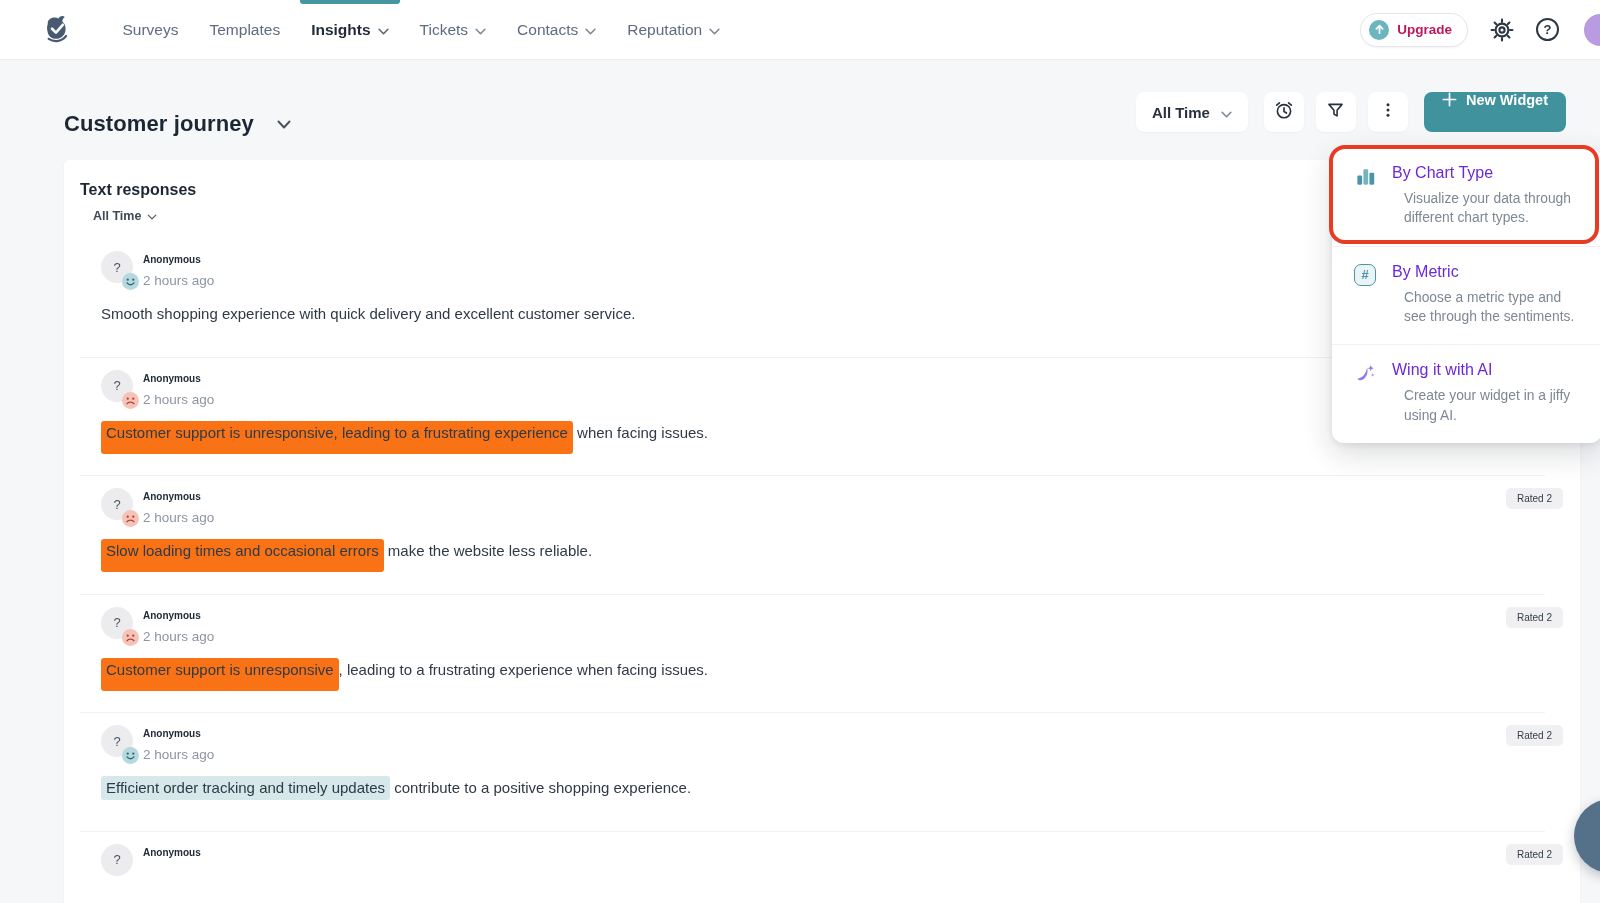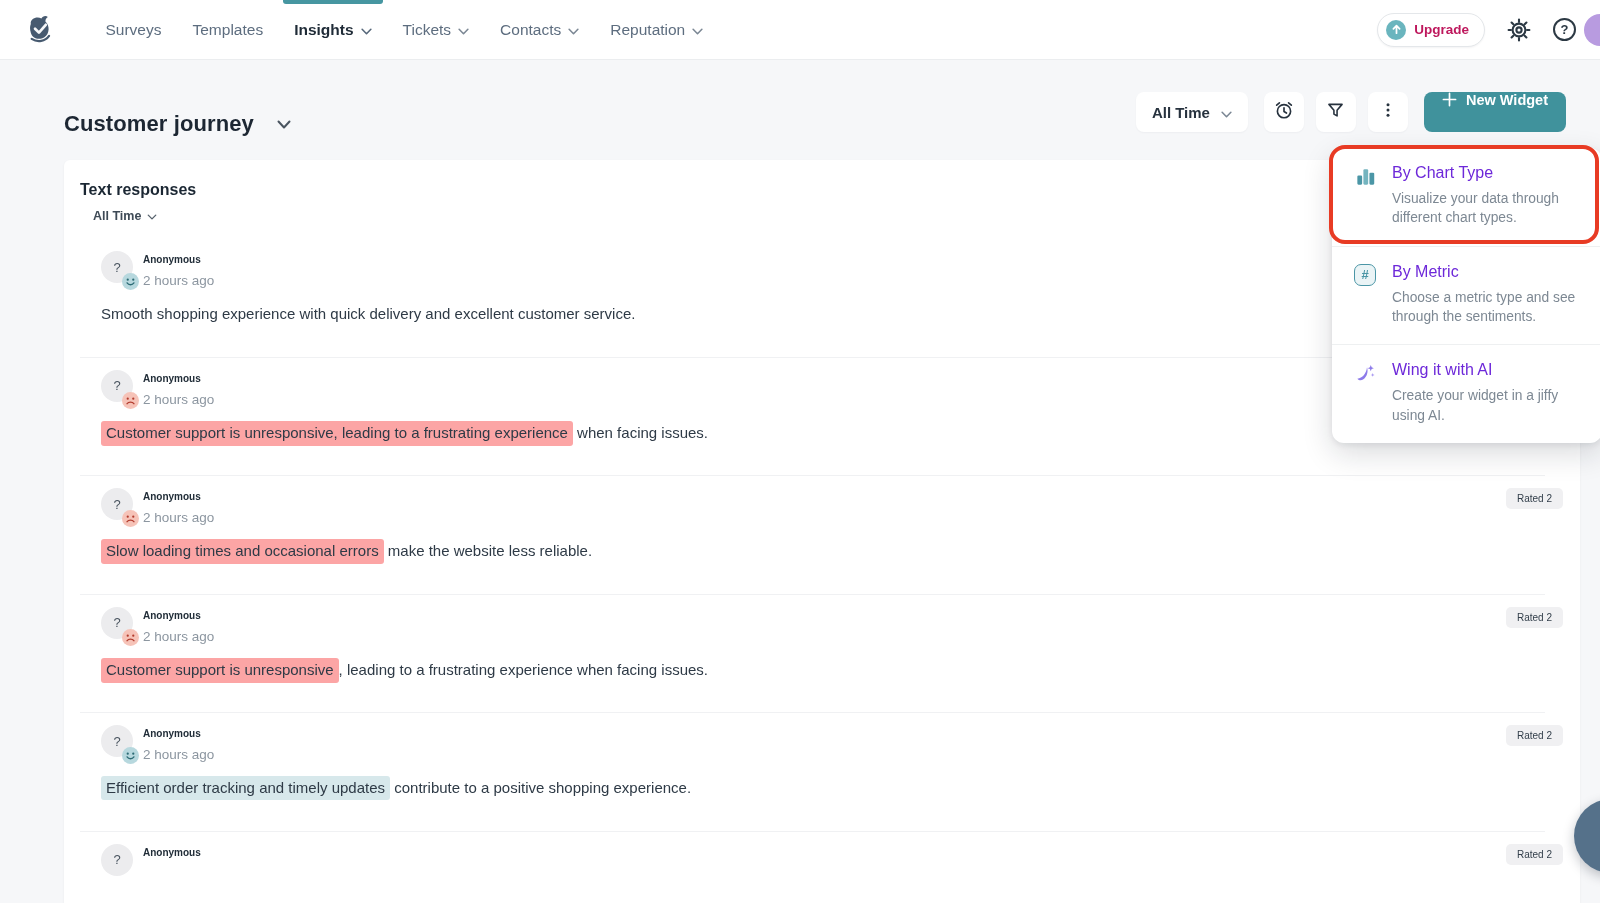--- a/index.html
+++ b/index.html
@@ -8,21 +8,21 @@
     position:relative; overflow:hidden;
     background:#f6f7f9;
     font-family:"Liberation Sans", sans-serif;
     color:#2e3a46;
   }
 
   
   .topbar {
     position:relative; height:60px; background:#ffffff;
     border-bottom:1px solid #ebedef;
-    display:flex; align-items:center; padding:0 24px;
+    display:flex; align-items:center; padding:0 41px;
   }
   .logo { width:36px; height:38px; display:flex; align-items:center; cursor:pointer; }
   .nav { display:flex; margin-left:30px; height:60px; }
   .nav-item {
     position:relative; display:flex; align-items:center; gap:7px;
     height:60px; padding:0 15.5px; cursor:pointer;
     font-size:15.5px; color:#5d6d7f;
   }
   .nav-item.active { color:#1f2b37; font-weight:bold; }
   .nav-item.active::before {
@@ -100,21 +100,21 @@
   .avatar-wrap { position:relative; width:32px; height:32px; margin-right:10px; flex:none; }
   .avatar {
     width:32px; height:32px; border-radius:50%; background:#ececee;
     display:flex; align-items:center; justify-content:center;
     font-size:13px; color:#4a5560;
   }
   .senti { position:absolute; right:-6px; bottom:-7px; width:17px; height:17px; display:block; }
   .resp-name { font-size:10px; font-weight:bold; color:#212d38; line-height:17px; }
   .resp-time { margin-top:5px; font-size:13.5px; color:#8c96a0; }
   .resp-text { margin-top:15px; font-size:15px; line-height:1.5; color:#2e3a46; }
-  .hl-neg { background:#fca5a5; padding:3px 5px 5px; border-radius:3px; }
+  .hl-neg { background:#f97316; padding:3px 5px 13px; border-radius:3px; }
   .hl-pos { background:#d7e8eb; padding:3px 5px 4px; border-radius:3px; }
   .rated-badge {
     position:absolute; top:13px; right:17px;
     background:#f0f0f2; border-radius:5px; padding:5px 11px;
     font-size:10px; color:#323e4a;
   }
 
   
   .menu {
     position:absolute; left:1332px; top:148px; width:270px; z-index:50;
@@ -123,21 +123,21 @@
   }
   .menu-item { display:flex; gap:14px; padding:16px 18px 18px 22px; cursor:pointer; }
   .menu-item + .menu-item { border-top:1px solid #eef0f1; }
   .menu-ic { width:24px; flex:none; margin-top:1px; }
   .hash-box {
     width:22px; height:22px; border:1.7px solid #4b96a6; border-radius:7px;
     background:#eaf4f6; display:flex; align-items:center; justify-content:center;
     font-size:13px; font-weight:bold; color:#4b96a6;
   }
   .menu-title { font-size:16px; color:#6d28d9; }
-  .menu-desc { margin-top:7px; font-size:13.8px; line-height:1.4; color:#7d8893; max-width:196px; }
+  .menu-desc { margin-top:7px; font-size:13.8px; line-height:1.4; color:#7d8893; max-width:196px;margin-left:12px; }
   .menu-ring {
     position:absolute; top:-3px; left:-3px; width:270px; height:99px;
     border:4px solid #e83b24; border-radius:16px; pointer-events:none;
   }
 
   
   .fab {
     position:absolute; left:1574px; top:799px; width:74px; height:74px;
     border-radius:50%; background:#55718a; cursor:pointer;
     box-shadow:0 4px 12px rgba(16,24,40,.25);

